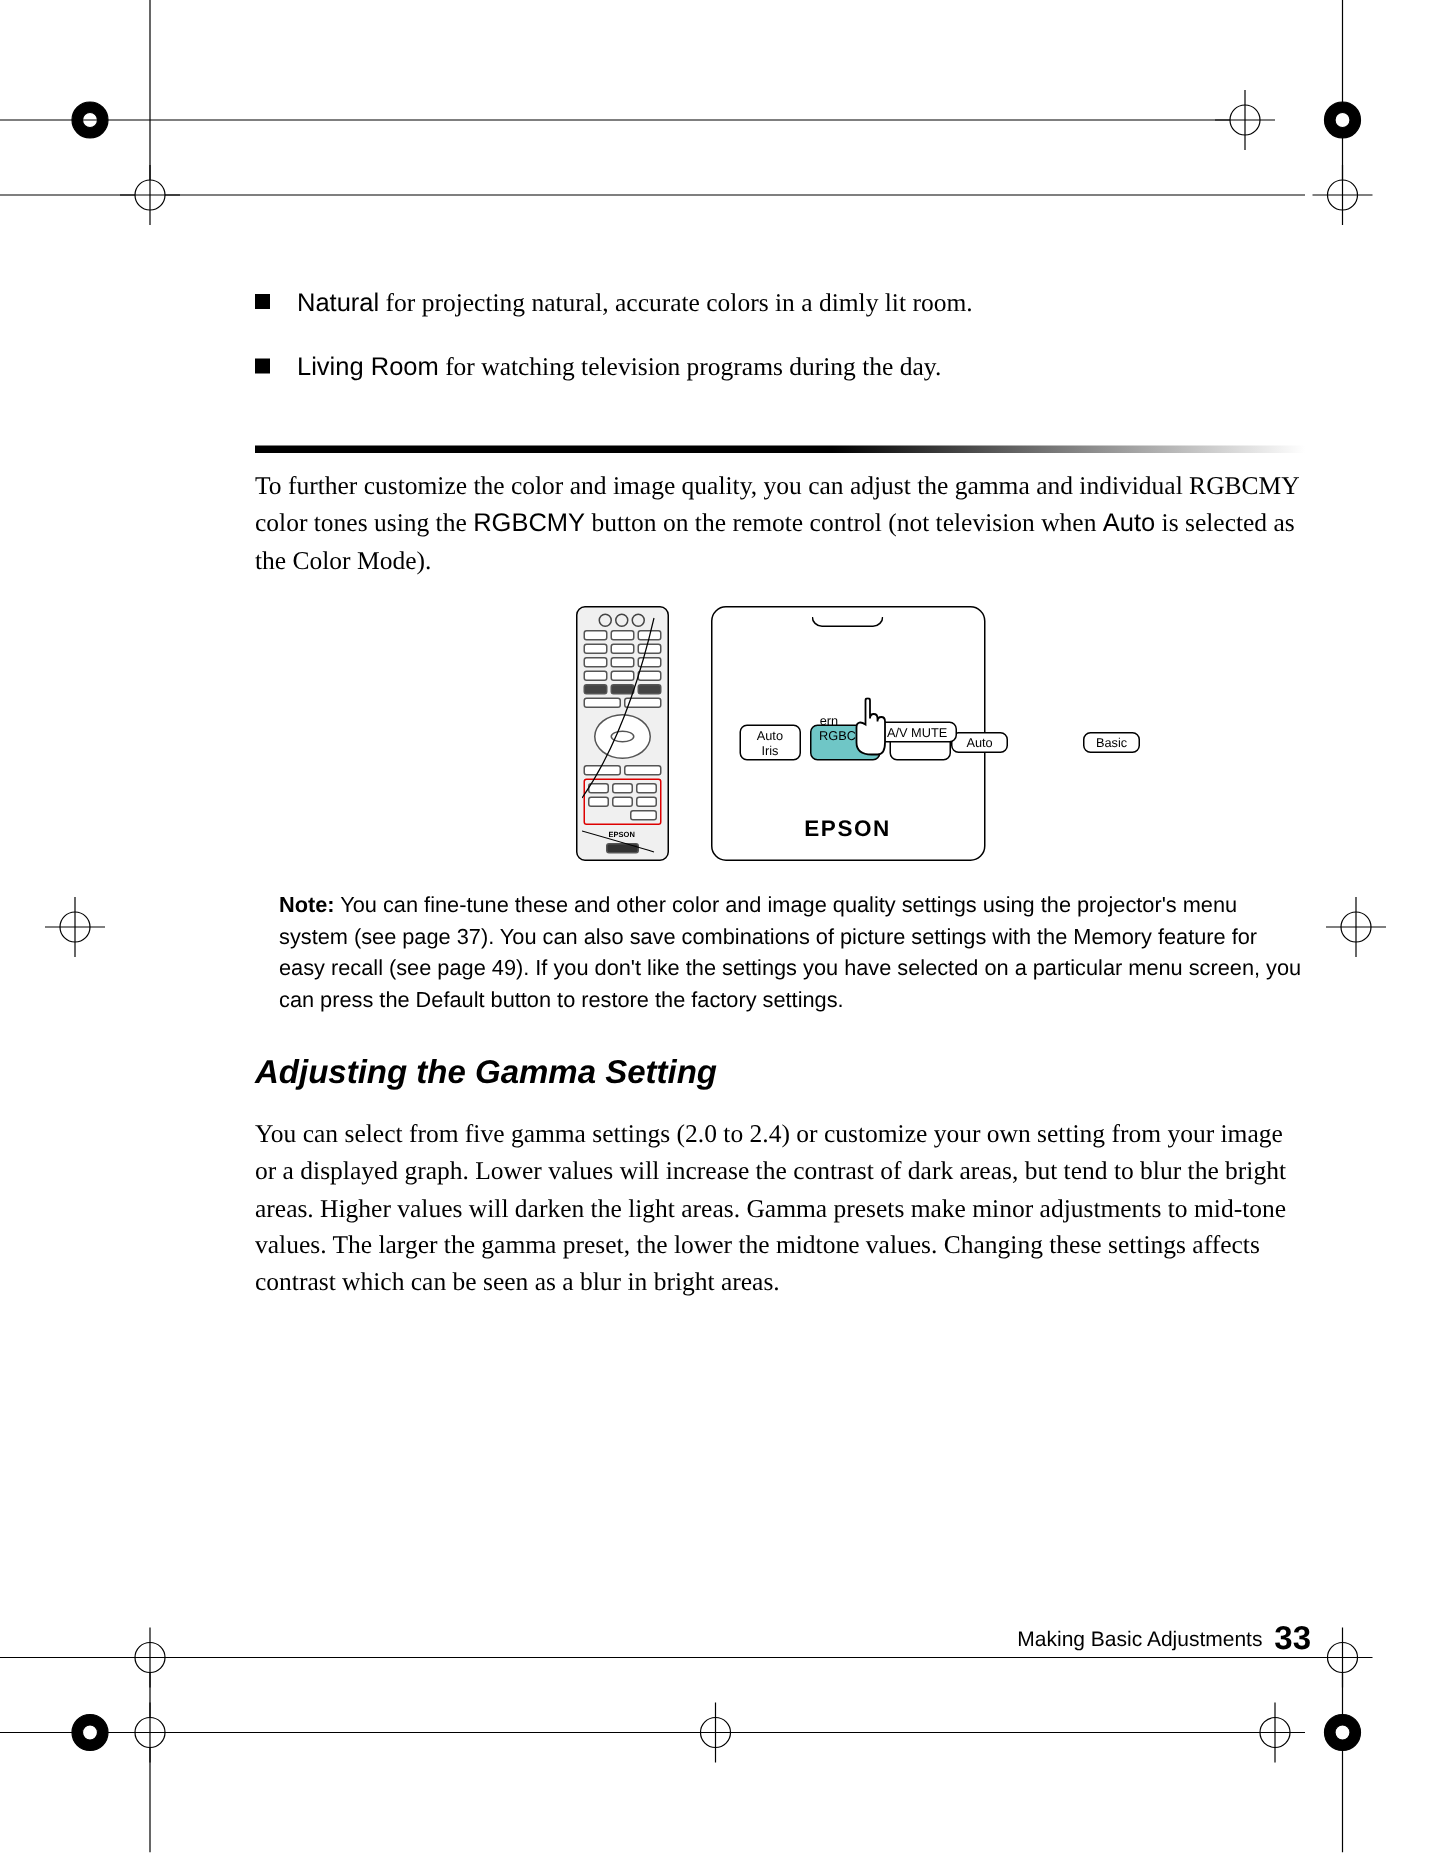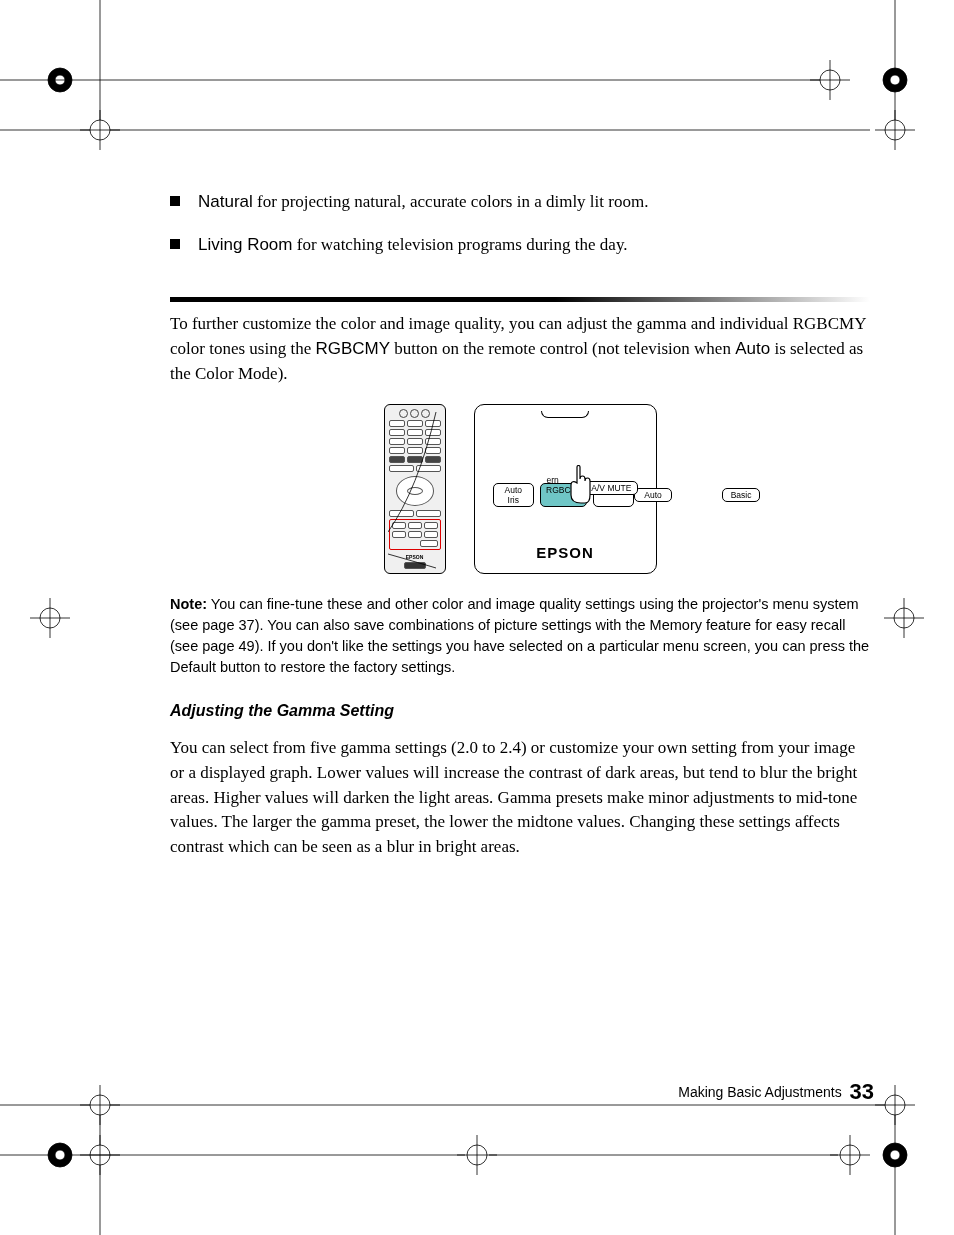--- a/index.html
+++ b/index.html
@@ -163,28 +163,28 @@
   }
   .rl-avmute {
     position: absolute;
     right: 18px;
     top: 76px;
   }
   .note {
     font-family: Arial, Helvetica, sans-serif;
     font-size: 14.5px;
     line-height: 1.45;
-    margin: 10px 0 24px 0;
+    margin: 10px 0 24px 16px;
   }
   .note b { font-weight: bold; }
   h2.subsection {
     font-family: Arial, Helvetica, sans-serif;
     font-weight: bold;
     font-style: italic;
-    font-size: 16px;
+    font-size: 22px;
     margin: 5px 0 16px 0;
   }
   .footer-line {
     position: absolute;
     right: 80px;
     bottom: 130px;
     font-family: Arial, Helvetica, sans-serif;
     font-size: 14px;
   }
   .footer-line .pageno {

